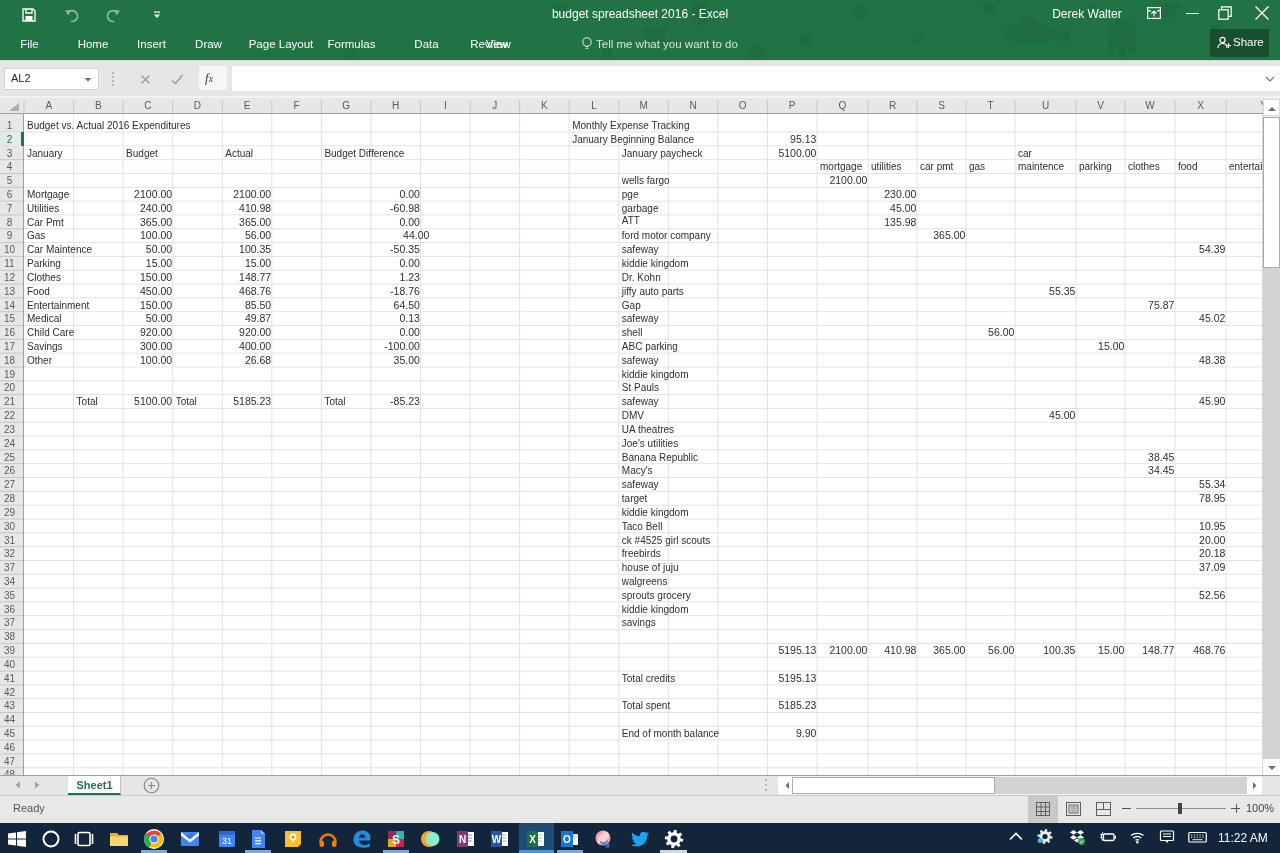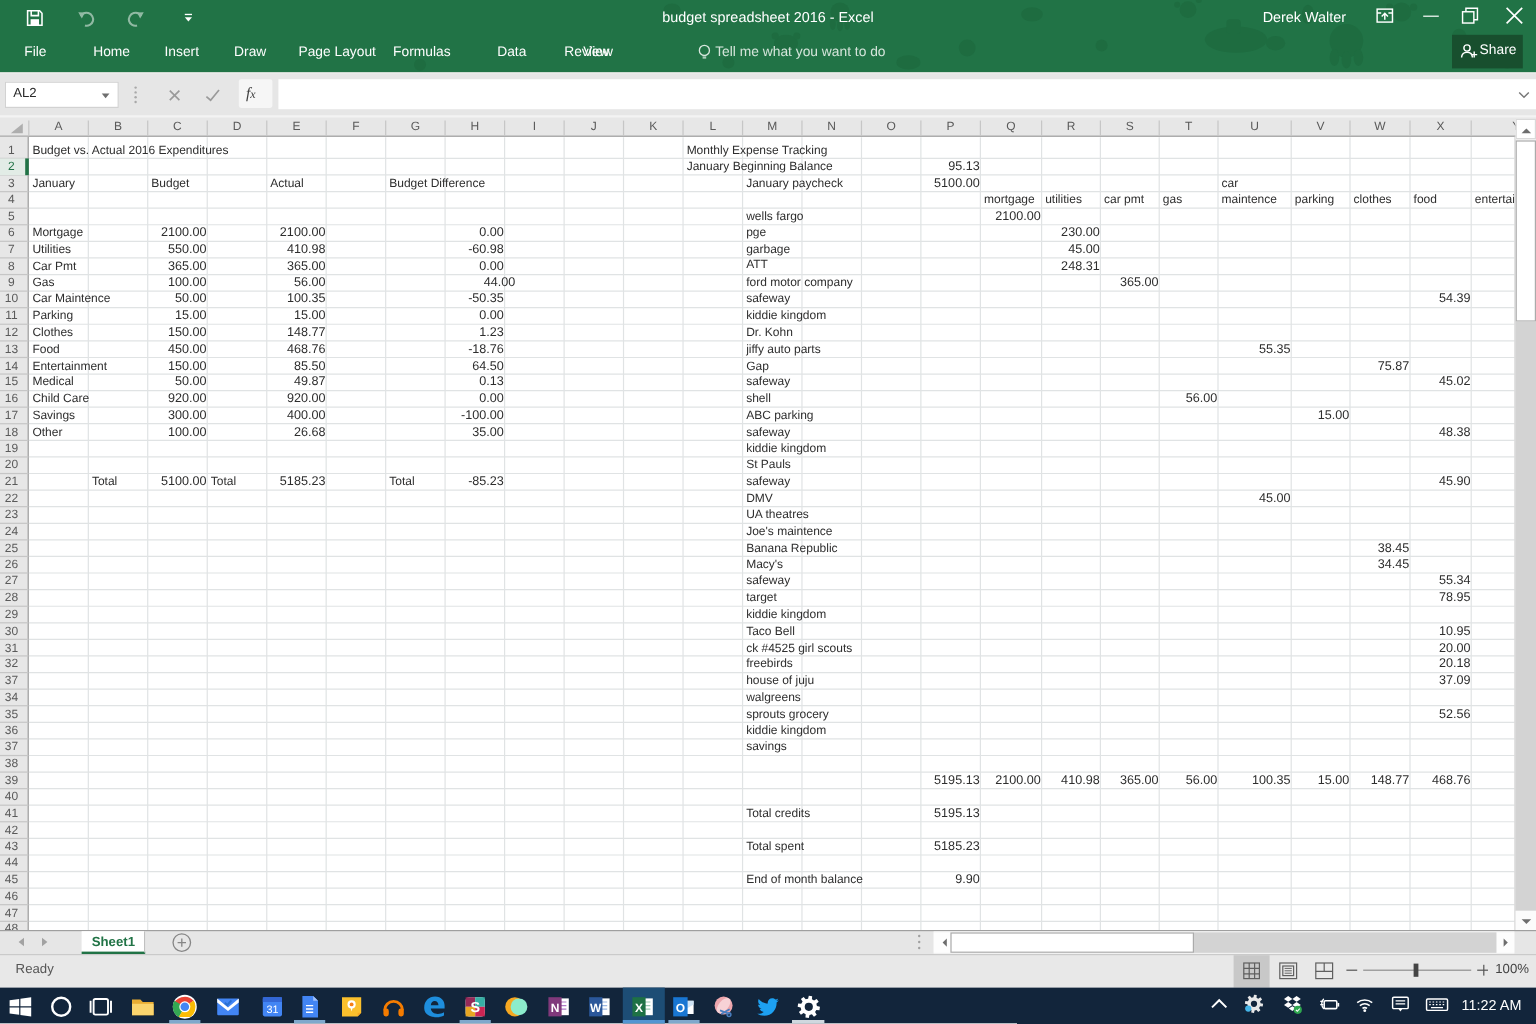--- a/index.html
+++ b/index.html
@@ -388,21 +388,21 @@
 <div class="cell" style="left:1128.0px;top:160.35px">clothes</div>
 <div class="cell" style="left:1178.0px;top:160.35px">food</div>
 <div class="cell" style="left:1229.0px;top:160.35px">entertainment</div>
 <div class="cell" style="left:621.8px;top:174.17px">wells fargo</div>
 <div class="cell num" style="left:792.0px;top:174.17px;width:75.4px">2100.00</div>
 <div class="cell" style="left:27.0px;top:188.00px">Mortgage</div>
 <div class="cell num" style="left:96.7px;top:188.00px;width:75.4px">2100.00</div>
 <div class="cell num" style="left:195.8px;top:188.00px;width:75.4px">2100.00</div>
 <div class="cell num" style="left:344.5px;top:188.00px;width:75.4px">0.00</div>
 <div class="cell" style="left:27.0px;top:201.81px">Utilities</div>
-<div class="cell num" style="left:96.7px;top:201.81px;width:75.4px">550.00</div>
+<div class="cell num" style="left:96.7px;top:201.81px;width:75.4px">240.00</div>
 <div class="cell num" style="left:195.8px;top:201.81px;width:75.4px">410.98</div>
 <div class="cell num" style="left:344.5px;top:201.81px;width:75.4px">-60.98</div>
 <div class="cell" style="left:27.0px;top:215.63px">Car Pmt</div>
 <div class="cell num" style="left:96.7px;top:215.63px;width:75.4px">365.00</div>
 <div class="cell num" style="left:195.8px;top:215.63px;width:75.4px">365.00</div>
 <div class="cell num" style="left:344.5px;top:215.63px;width:75.4px">0.00</div>
 <div class="cell" style="left:27.0px;top:229.45px">Gas</div>
 <div class="cell num" style="left:96.7px;top:229.45px;width:75.4px">100.00</div>
 <div class="cell num" style="left:195.8px;top:229.45px;width:75.4px">56.00</div>
 <div class="cell num" style="left:354px;top:229.45px;width:75.4px">44.00</div>
@@ -440,21 +440,21 @@
 <div class="cell num" style="left:344.5px;top:340.01px;width:75.4px">-100.00</div>
 <div class="cell" style="left:27.0px;top:353.83px">Other</div>
 <div class="cell num" style="left:96.7px;top:353.83px;width:75.4px">100.00</div>
 <div class="cell num" style="left:195.8px;top:353.83px;width:75.4px">26.68</div>
 <div class="cell num" style="left:344.5px;top:353.83px;width:75.4px">35.00</div>
 <div class="cell" style="left:621.8px;top:188.00px">pge</div>
 <div class="cell num" style="left:841.0px;top:188.00px;width:75.4px">230.00</div>
 <div class="cell" style="left:621.8px;top:201.81px">garbage</div>
 <div class="cell num" style="left:841.0px;top:201.81px;width:75.4px">45.00</div>
 <div class="cell" style="left:621.8px;top:214px">ATT</div>
-<div class="cell num" style="left:841.0px;top:215.63px;width:75.4px">248.31</div>
+<div class="cell num" style="left:841.0px;top:215.63px;width:75.4px">135.98</div>
 <div class="cell" style="left:621.8px;top:229.45px">ford motor company</div>
 <div class="cell num" style="left:890.0px;top:229.45px;width:75.4px">365.00</div>
 <div class="cell" style="left:621.8px;top:243.27px">safeway</div>
 <div class="cell num" style="left:1150.0px;top:243.27px;width:75.4px">54.39</div>
 <div class="cell" style="left:621.8px;top:257.09px">kiddie kingdom</div>
 <div class="cell" style="left:621.8px;top:270.92px">Dr. Kohn</div>
 <div class="cell" style="left:621.8px;top:284.73px">jiffy auto parts</div>
 <div class="cell num" style="left:1000.0px;top:284.73px;width:75.4px">55.35</div>
 <div class="cell" style="left:621.8px;top:298.56px">Gap</div>
 <div class="cell num" style="left:1099.0px;top:298.56px;width:75.4px">75.87</div>
@@ -466,21 +466,21 @@
 <div class="cell num" style="left:1049.0px;top:340.01px;width:75.4px">15.00</div>
 <div class="cell" style="left:621.8px;top:353.83px">safeway</div>
 <div class="cell num" style="left:1150.0px;top:353.83px;width:75.4px">48.38</div>
 <div class="cell" style="left:621.8px;top:367.65px">kiddie kingdom</div>
 <div class="cell" style="left:621.8px;top:381.47px">St Pauls</div>
 <div class="cell" style="left:621.8px;top:395.30px">safeway</div>
 <div class="cell num" style="left:1150.0px;top:395.30px;width:75.4px">45.90</div>
 <div class="cell" style="left:621.8px;top:409.12px">DMV</div>
 <div class="cell num" style="left:1000.0px;top:409.12px;width:75.4px">45.00</div>
 <div class="cell" style="left:621.8px;top:422.94px">UA theatres</div>
-<div class="cell" style="left:621.8px;top:436.75px">Joe's maintence</div>
+<div class="cell" style="left:621.8px;top:436.75px">Joe's utilities</div>
 <div class="cell" style="left:621.8px;top:450.57px">Banana Republic</div>
 <div class="cell num" style="left:1099.0px;top:450.57px;width:75.4px">38.45</div>
 <div class="cell" style="left:621.8px;top:464.39px">Macy's</div>
 <div class="cell num" style="left:1099.0px;top:464.39px;width:75.4px">34.45</div>
 <div class="cell" style="left:621.8px;top:478.21px">safeway</div>
 <div class="cell num" style="left:1150.0px;top:478.21px;width:75.4px">55.34</div>
 <div class="cell" style="left:621.8px;top:492.04px">target</div>
 <div class="cell num" style="left:1150.0px;top:492.04px;width:75.4px">78.95</div>
 <div class="cell" style="left:621.8px;top:505.85px">kiddie kingdom</div>
 <div class="cell" style="left:621.8px;top:519.68px">Taco Bell</div>

